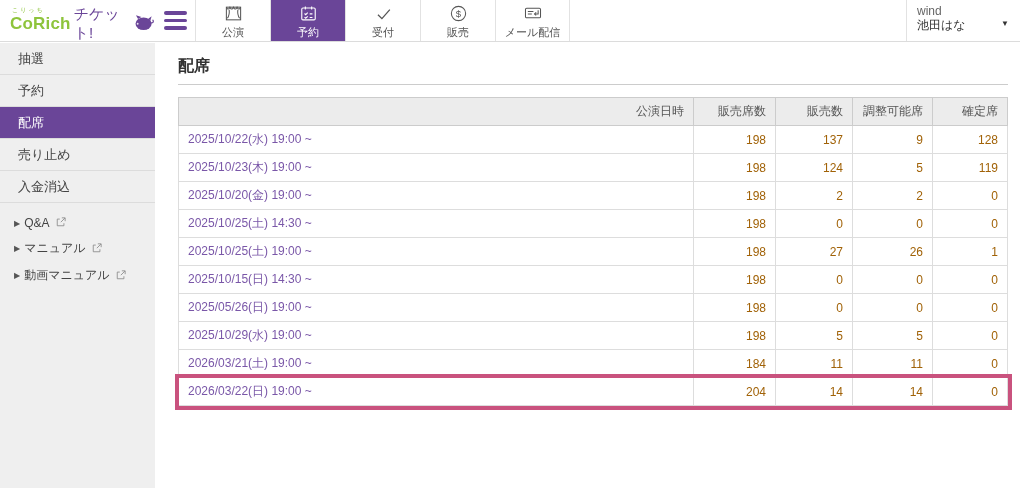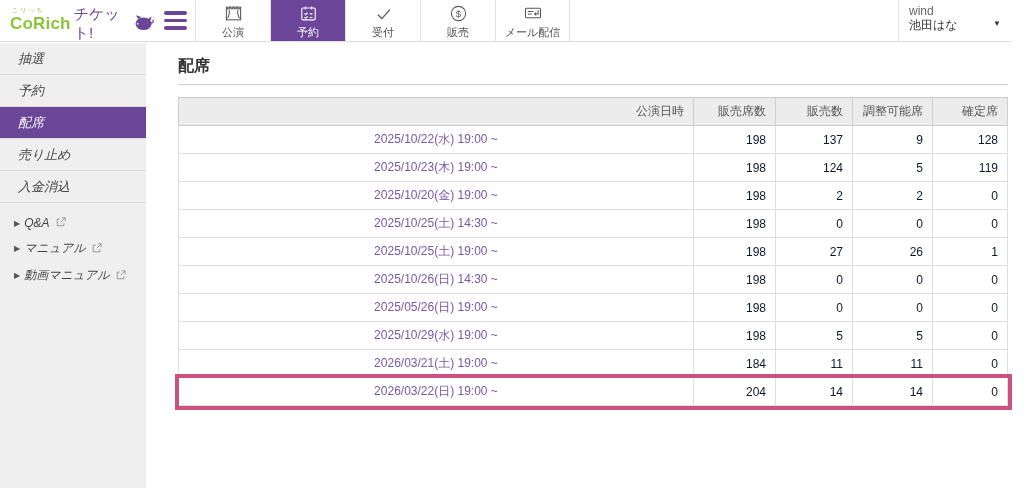--- a/index.html
+++ b/index.html
@@ -5,21 +5,21 @@
   * { box-sizing: border-box; }
   html, body { margin: 0; padding: 0; }
   body {
     width: 1024px; height: 488px;
     font-family: "Liberation Sans", "DejaVu Sans", sans-serif;
     background: #ffffff; color: #333; overflow: hidden; position: relative;
   }
 
   
   .topbar {
-    position: absolute; top: 0; left: 0; right: 12px; height: 42px;
+    position: absolute; top: 0; left: 0; right: 4px; height: 42px;
     background: #fff; border-bottom: 1px solid #dcdcdc;
     display: flex; align-items: stretch;
   }
   .logo {
     width: 155px; display: flex; align-items: center;
     padding-left: 10px; gap: 3px; cursor: pointer;
   }
   .corich-wrap { position: relative; display: inline-block; margin-top: 6px; }
   .logo-ruby {
     position: absolute; top: -8px; left: 2px;
@@ -49,23 +49,22 @@
   .user-box {
     width: 114px; border-left: 1px solid #e2e2e2;
     padding: 6px 10px 0 10px; position: relative; cursor: pointer;
   }
   .user-org { font-size: 12px; color: #666; line-height: 11px; }
   .user-name { font-size: 12px; color: #333; line-height: 15px; margin-top: 1px; }
   .user-caret { position: absolute; right: 11px; top: 19px; font-size: 8px; color: #333; }
 
   
   .sidebar {
-    position: absolute; top: 43px; left: 0; width: 146px; bottom: 0;
+    position: absolute; top: 43px; left: 0; width: 179px; bottom: 0;
     background: #efefef;
-    font-style: italic;
   }
   .side-item {
     padding: 8px 18px; font-size: 13px; color: #444;
     border-bottom: 1px solid #dcdcdc; cursor: pointer; line-height: 15px;
   }
   .side-item.active { background: #6a4598; color: #fff; }
   .side-links { padding: 13px 14px; display: flex; flex-direction: column; gap: 10px; }
   .side-link { font-size: 12px; color: #444; cursor: pointer; display: flex; align-items: center; gap: 4px; }
   .side-link .tri { font-size: 8px; color: #555; }
   .ext-icon { margin-left: 2px; }
@@ -83,23 +82,23 @@
     table-layout: fixed; background: #fff;
   }
   table.seats th, table.seats td {
     border: 1px solid #ddd; padding: 5px 9px; height: 27px;
   }
   table.seats thead th {
     background: #ececec; color: #555; font-weight: normal;
     text-align: right; border-color: #ccc;
   }
   table.seats tbody tr { background: #fff; }
-  td.date-cell { text-align: center; }
+  td.date-cell { text-align: left; }
   td.date-cell a { color: #7a57a8; text-decoration: none; cursor: pointer; }
-  td.num-cell { text-align: right; color: #0f172a; }
+  td.num-cell { text-align: right; color: #a16207; }
   tr.highlighted { outline: 4px solid #c9527e; }
 </style>
 </head>
 <body>
 
 <header class="topbar">
   <div class="logo">
     <span class="corich-wrap">
       <span class="logo-ruby">こりっち</span>
       <span class="logo-corich">CoRich</span>
@@ -278,21 +277,21 @@
           <td class="num-cell">0</td>
         </tr>
         <tr>
           <td class="date-cell"><a>2025/10/25(土) 19:00 ~</a></td>
           <td class="num-cell">198</td>
           <td class="num-cell">27</td>
           <td class="num-cell">26</td>
           <td class="num-cell">1</td>
         </tr>
         <tr>
-          <td class="date-cell"><a>2025/10/26(日) 14:30 ~</a></td>
+          <td class="date-cell"><a>2025/10/15(日) 14:30 ~</a></td>
           <td class="num-cell">198</td>
           <td class="num-cell">0</td>
           <td class="num-cell">0</td>
           <td class="num-cell">0</td>
         </tr>
         <tr>
           <td class="date-cell"><a>2025/05/26(日) 19:00 ~</a></td>
           <td class="num-cell">198</td>
           <td class="num-cell">0</td>
           <td class="num-cell">0</td>

